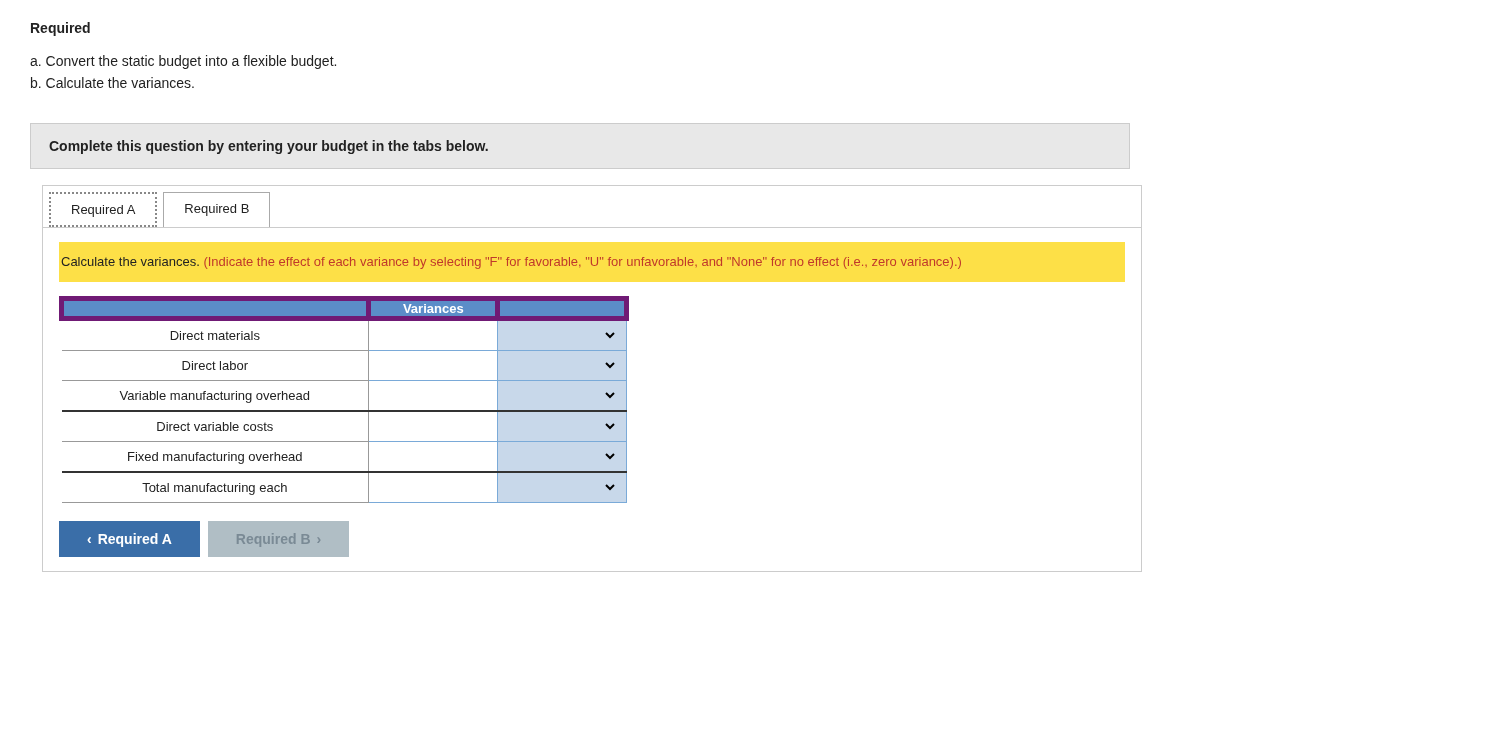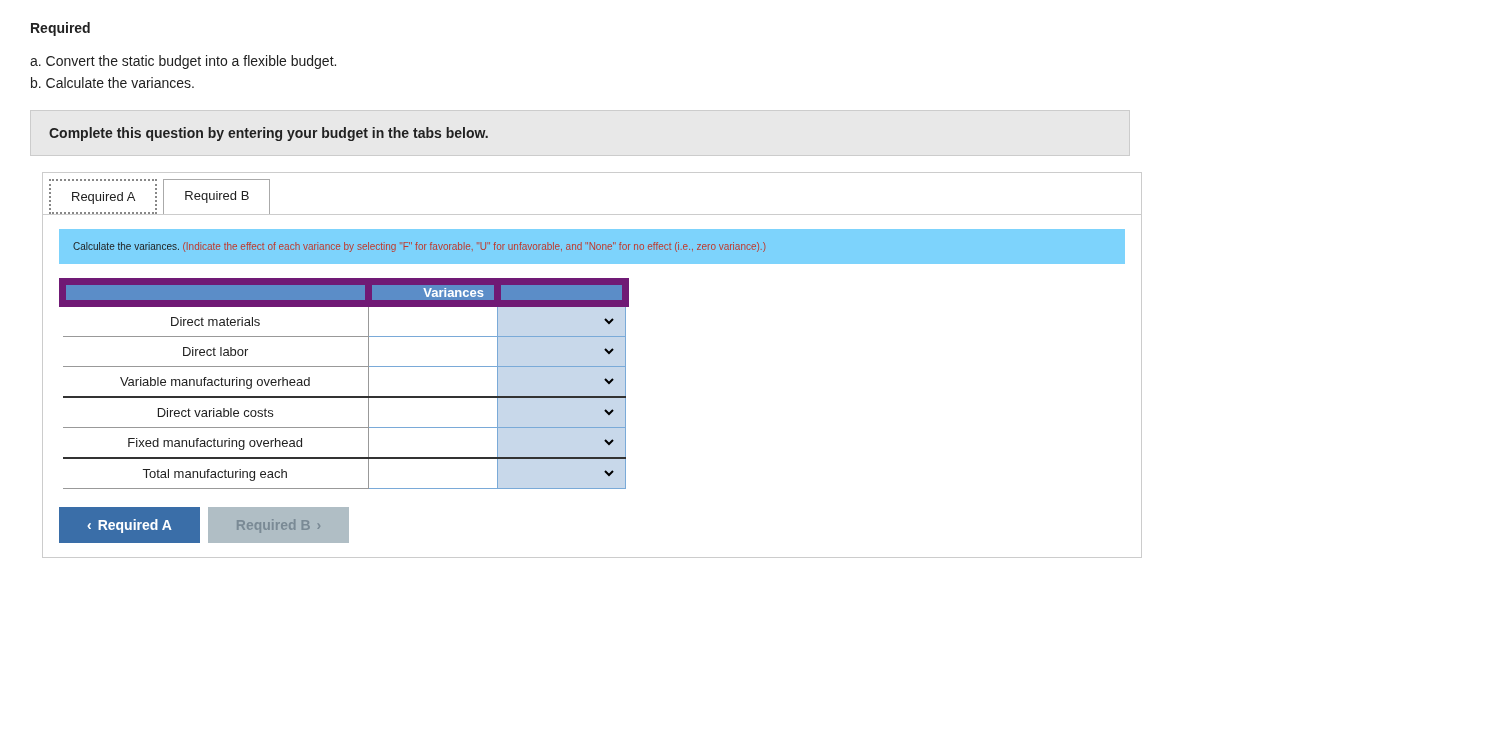--- a/index.html
+++ b/index.html
@@ -8,21 +8,21 @@
       font-size: 14px;
       background: #fff;
       color: #222;
       padding: 20px 30px;
     }
     .required-heading {
       font-weight: bold;
       margin-bottom: 14px;
     }
     .instructions {
-      margin-bottom: 15px;
+      margin-bottom: 28px;
       line-height: 1.6;
     }
     .question-box {
       background: #e8e8e8;
       border: 1px solid #ccc;
       padding: 14px 18px;
       margin-bottom: 16px;
       font-weight: bold;
       font-size: 14px;
       max-width: 1100px;
@@ -49,42 +49,42 @@
     }
     .tab.active {
       background: #fff;
       border: 2px dotted #888;
       font-weight: normal;
     }
     .tab-content {
       padding: 14px 16px;
     }
     .calculate-text {
-      background: #7dd3fc;
-      padding: 10px 14px;
+      background: #fde047;
+      padding: 10px 2px;
       margin-bottom: 14px;
-      font-size: 10px;
+      font-size: 13px;
       line-height: 1.55;
     }
     .calculate-text .red-text {
       color: #c0392b;
     }
     .variance-table {
       border-collapse: collapse;
       width: 570px;
       margin-bottom: 18px;
     }
     .variance-table th {
       background: #5b8dc8;
       color: #fff;
-      text-align: right;
+      text-align: center;
       padding: 0 10px;
       font-weight: bold;
       font-size: 13px;
-      border: 7px solid #701a75;
+      border: 5px solid #701a75;
     }
     .variance-table td {
       border: 1px solid #7aaad8;
       padding: 6px 8px;
       font-size: 13px;
     }
     .variance-table td.label-cell {
       background: #fff;
       width: 310px;
       border-left: none;

